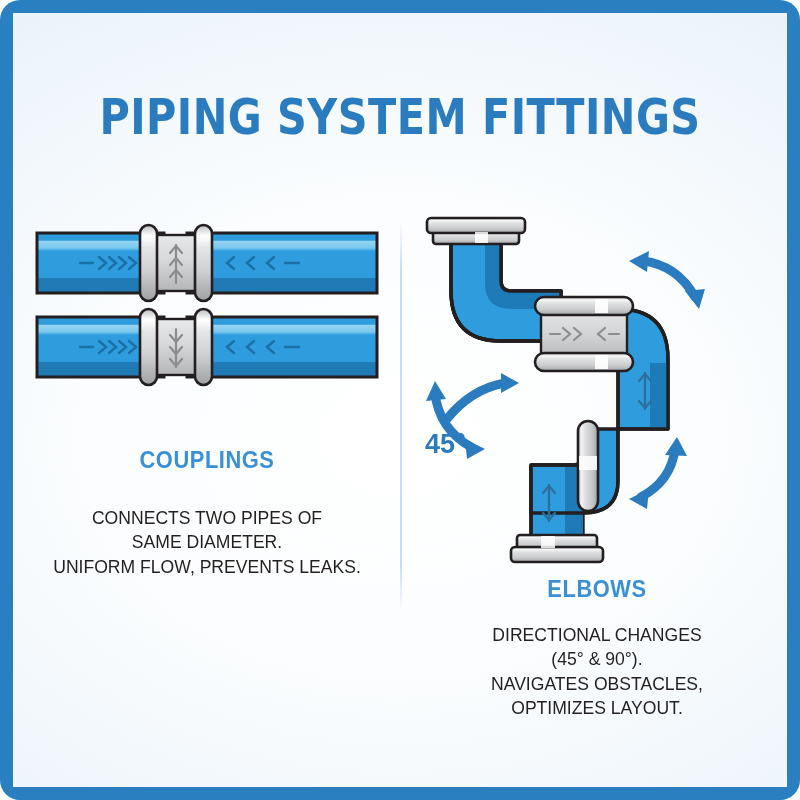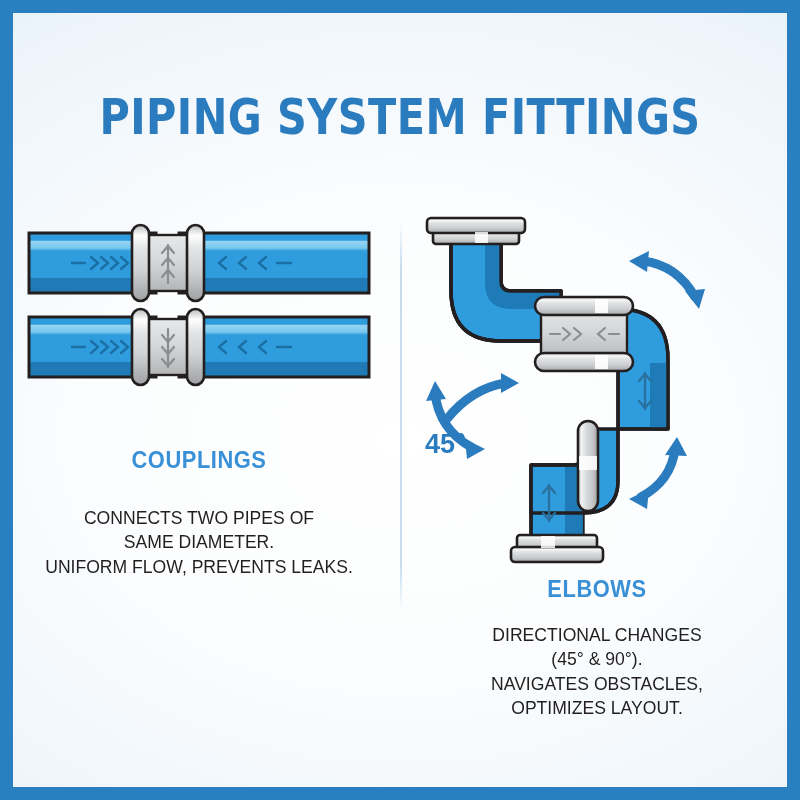--- a/index.html
+++ b/index.html
@@ -10,20 +10,21 @@
     overflow: hidden;
     font-family: "Liberation Sans", sans-serif;
   }
 
   #poster {
     position: relative;
     width: 800px;
     height: 800px;
     background: #2a7fc1;
     box-sizing: border-box;
+    border-radius: 20px;
   }
 
   #inner {
     position: absolute;
     left: 13px;
     top: 13px;
     width: 774px;
     height: 774px;
     background:
       radial-gradient(ellipse 120% 90% at 50% 55%, #ffffff 0%, #fbfdfe 34%, #eef5fb 66%, #dfeaf6 100%);
@@ -55,21 +56,21 @@
     width: 2px;
     height: 390px;
     background: linear-gradient(180deg, rgba(198,221,241,0) 0%, #c6ddf1 12%, #c6ddf1 88%, rgba(198,221,241,0) 100%);
   }
 
   
   .panel {
     position: absolute;
     top: 200px;
   }
-  #panel-couplings { left: 2px;  width: 368px; }
+  #panel-couplings { left: 10px;  width: 368px; }
   #panel-elbows    { left: 400px; width: 368px; }
 
   .panel-art {
     position: relative;
     width: 100%;
   }
 
   .panel-heading {
     text-align: center;
     color: #3a90d6;

